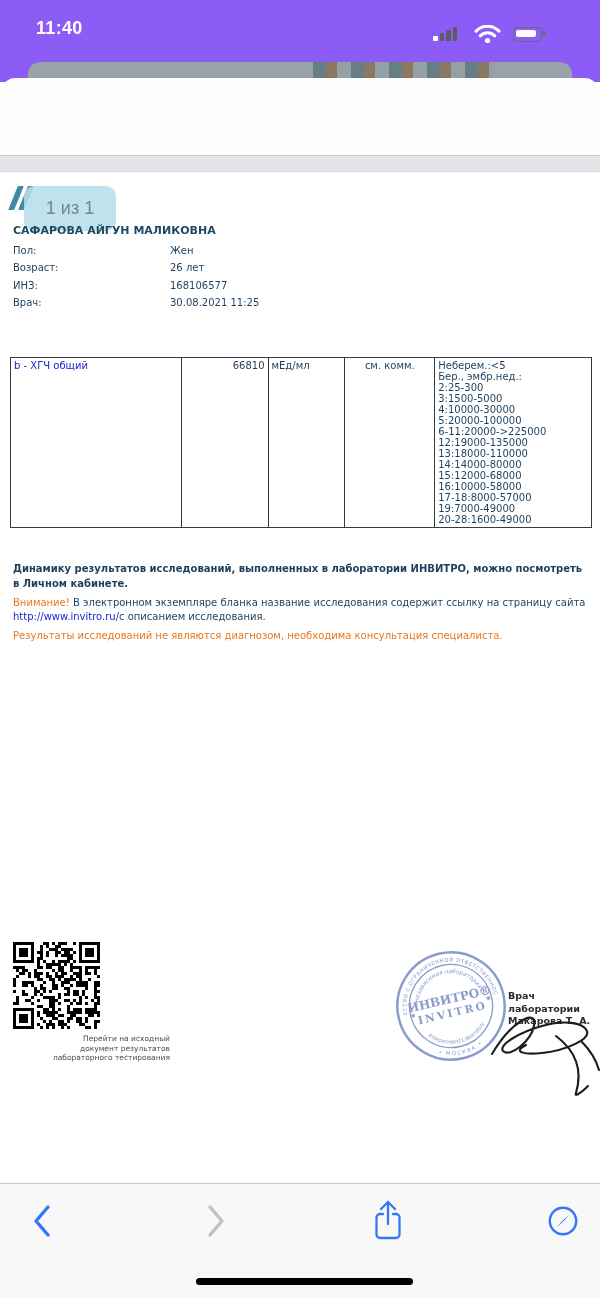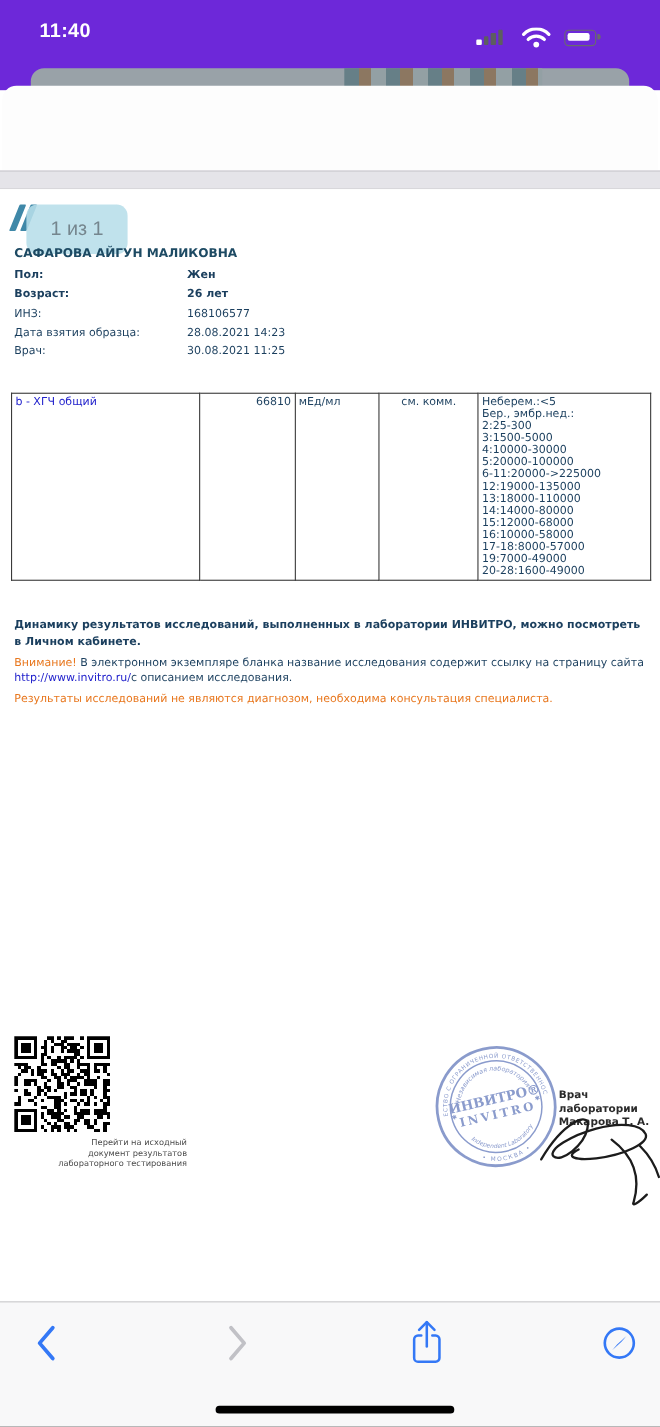--- a/index.html
+++ b/index.html
@@ -1,19 +1,19 @@
 <!DOCTYPE html>
 <html><head>
 <meta charset="utf-8">
 <style>
   html,body{margin:0;padding:0;background:#000;}
   .screen{position:relative;width:600px;height:1297px;background:#fff;overflow:hidden;
           font-family:"Liberation Sans",sans-serif;}
   
-  .statusbar{position:absolute;left:0;top:0;width:600px;height:82px;background:#6d28d9;text-decoration:underline;}
+  .statusbar{position:absolute;left:0;top:0;width:600px;height:82px;background:#8b5cf6;text-decoration:underline;}
   .time{position:absolute;left:36px;top:18px;color:#fff;font-size:18px;font-weight:700;letter-spacing:.3px;}
   .cell-bars{position:absolute;left:433px;top:27px;width:32px;height:14px;display:flex;align-items:flex-end;gap:2px;}
   .cell-bars span{width:4.5px;border-radius:1px;background:#5d5d60;display:block;}
   .cell-bars span:nth-child(1){height:5px;background:#fff;}
   .cell-bars span:nth-child(2){height:8px;}
   .cell-bars span:nth-child(3){height:11px;}
   .cell-bars span:nth-child(4){height:14px;}
   .wifi{position:absolute;left:474px;top:25px;}
   .battery{position:absolute;left:513px;top:27px;width:27px;height:13px;border:1.5px solid #6a6a6e;border-radius:4px;}
   .battery .fill{position:absolute;left:1.5px;top:1.5px;width:20px;height:7px;background:#fff;border-radius:2px;}
@@ -36,21 +36,21 @@
   .logo-i{position:absolute;left:13px;top:14px;width:30px;height:24px;}
   .logo-i i{position:absolute;top:0;width:6px;height:24px;background:#3f88a8;transform:skewX(-22deg);border-radius:1px;}
   .logo-i i:nth-child(2){left:10px;}
   .page-badge{position:absolute;left:24px;top:14px;width:92px;height:45px;border-radius:10px;
       background:rgba(183,222,233,0.88);display:flex;align-items:center;justify-content:center;
       color:#75868e;font-size:18px;font-family:"Liberation Sans",sans-serif;}
   .pt-name{position:absolute;left:13px;top:52px;font-size:11px;font-weight:700;color:#1d4a63;}
   .info{position:absolute;left:13px;top:70px;font-size:10px;line-height:17.3px;}
   .info .row{display:flex;}
   .info .lbl{width:157px;}
-  .info .b{font-weight:700;}
+  .info .b{font-weight:400;}
   .org{position:absolute;left:345px;top:52px;font-size:10px;line-height:18.4px;}
   .org .b{font-weight:700;}
   table.res{position:absolute;left:10px;top:185px;width:582px;border-collapse:collapse;font-size:10px;color:#1b3f5e;}
   table.res th,table.res td{border:1px solid #3a3a3a;font-weight:normal;}
   table.res th{padding:3px 2px;text-align:center;height:24px;vertical-align:middle;}
   table.res td{vertical-align:top;padding:2px 3px;}
   td.t-name{color:#2222cc;}
   td.t-res{text-align:right;padding-right:9px;}
   td.t-ref{text-align:center;}
   td.t-comm{line-height:11px;white-space:pre-line;}
@@ -122,24 +122,20 @@
           <span class="lbl">Пол:</span>
           <span>Жен</span>
         </div>
       <div class="row b">
           <span class="lbl">Возраст:</span>
           <span>26 лет</span>
         </div>
       <div class="row">
           <span class="lbl">ИНЗ:</span>
           <span>168106577</span>
-        </div>
-      <div class="row">
-          <span class="lbl">Дата взятия образца:</span>
-          <span>28.08.2021 14:23</span>
         </div>
       <div class="row">
           <span class="lbl">Врач:</span>
           <span>30.08.2021 11:25</span>
         </div>
     </div>
 
 
     <table class="res">
       <colgroup>

